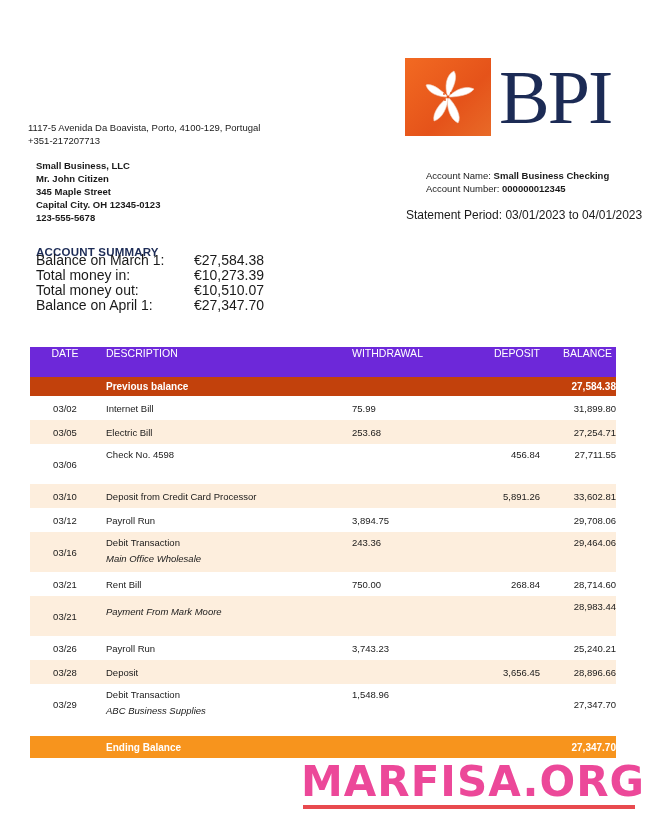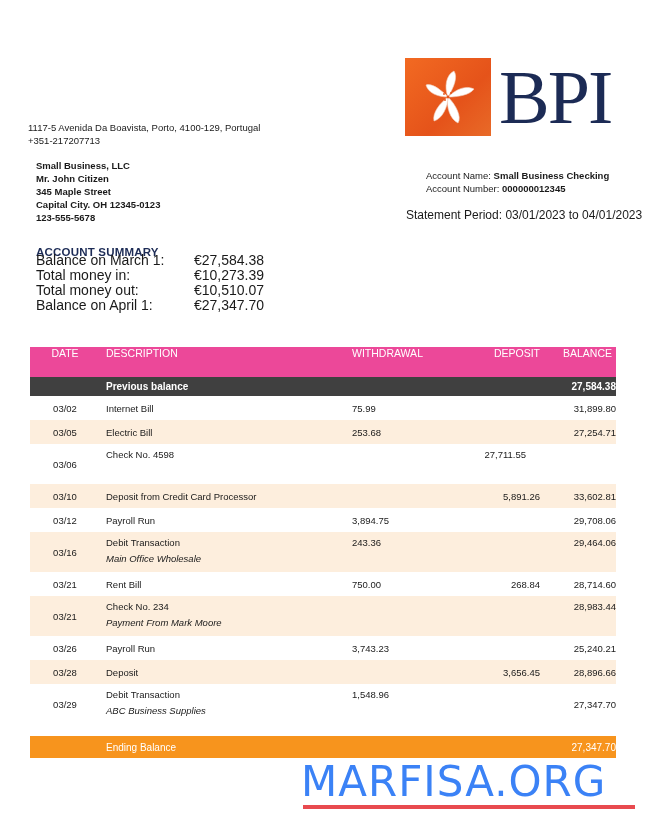--- a/index.html
+++ b/index.html
@@ -15,42 +15,42 @@
   .account { position: absolute; left: 426px; top: 169px; font-size: 9.5px; line-height: 13px; }
   .account b { font-weight: bold; }
   .period { position: absolute; left: 406px; top: 208px; font-size: 12px; }
 
   .summary-title { position: absolute; left: 36px; top: 246px; font-size: 11.5px; font-weight: bold; color: #1c2b55; letter-spacing: 0.2px; }
   .summary { position: absolute; left: 36px; top: 253px; font-size: 14px; }
   .summary-row { display: flex; height: 15px; line-height: 15px; }
   .summary-row .lbl { width: 158px; }
 
   .table { position: absolute; left: 30px; top: 347px; width: 586px; font-size: 9.5px; }
-  .thead { display: flex; height: 30px; background: #ec4899; color: #fff; align-items: center; font-size: 10.5px; }
+  .thead { display: flex; height: 30px; background: #6d28d9; color: #fff; align-items: center; font-size: 10.5px; }
   .row { display: flex; align-items: stretch; }
   .c-date { width: 70px; text-align: center; }
   .c-desc { width: 246px; padding-left: 6px; }
   .c-wd { width: 110px; padding-left: 6px; }
   .c-dep { width: 90px; text-align: right; padding-right: 6px; }
   .c-bal { width: 70px; text-align: right; padding-right: 0; }
   .thead .c-bal { padding-right: 4px; }
 
-  .prev { height: 19px; background: #404040; color: #fff; font-weight: bold; align-items: center; font-size: 10px; }
+  .prev { height: 19px; background: #c2410c; color: #fff; font-weight: bold; align-items: center; font-size: 10px; }
   .tr { min-height: 24px; }
   .tr.alt { background: #fdeedd; }
   .tr .cell { display: flex; flex-direction: column; justify-content: center; }
   .tr.single .cell { justify-content: center; }
   .tr.double { height: 40px; }
   .tr.double .c-desc, .tr.double .c-wd, .tr.double .c-dep, .tr.double .c-bal { justify-content: flex-start; padding-top: 5px; }
   .tr.double .c-date { justify-content: center; }
   .sub { font-style: italic; margin-top: 5px; }
 
-  .ending { height: 22px; background: #f7941d; color: #fff; font-weight: normal; align-items: center; margin-top: 12px; font-size: 10px; }
-
-  .watermark { position: absolute; left: 301px; top: 760px; font-size: 42px; font-weight: normal; color: #3b82f6; letter-spacing: 1px; line-height: 44px; font-family: "DejaVu Sans", sans-serif; }
+  .ending { height: 22px; background: #f7941d; color: #fff; font-weight: bold; align-items: center; margin-top: 12px; font-size: 10px; }
+
+  .watermark { position: absolute; left: 301px; top: 760px; font-size: 42px; font-weight: bold; color: #ec4899; letter-spacing: 1px; line-height: 44px; font-family: "DejaVu Sans", sans-serif; }
   .watermark-line { position: absolute; left: 303px; top: 805px; width: 332px; height: 4px; background: #e84a4f; }
 </style>
 </head>
 <body>
 
 <div class="logo">
   <div class="logo-box">
     <svg width="60" height="60" viewBox="0 0 60 60">
       <g fill="#ffffff" stroke="#f0d0c0" stroke-width="0.6">
         <path d="M30 30 C22 22 14 16 8 18 C10 26 20 30 30 30 Z"></path>
@@ -139,20 +139,21 @@
     <div class="cell c-wd">253.68</div>
     <div class="cell c-dep"></div>
     <div class="cell c-bal">27,254.71</div>
   </div>
   <div class="row tr double">
     <div class="cell c-date">03/06</div>
     <div class="cell c-desc">
         <span>Check No. 4598</span>
       </div>
     <div class="cell c-wd"></div>
+    <div class="cell c-dep">456.84</div>
     <div class="cell c-bal">27,711.55</div>
   </div>
   <div class="row tr single alt">
     <div class="cell c-date">03/10</div>
     <div class="cell c-desc">Deposit from Credit Card Processor</div>
     <div class="cell c-wd"></div>
     <div class="cell c-dep">5,891.26</div>
     <div class="cell c-bal">33,602.81</div>
   </div>
   <div class="row tr single">
@@ -175,21 +176,20 @@
   <div class="row tr single">
     <div class="cell c-date">03/21</div>
     <div class="cell c-desc">Rent Bill</div>
     <div class="cell c-wd">750.00</div>
     <div class="cell c-dep">268.84</div>
     <div class="cell c-bal">28,714.60</div>
   </div>
   <div class="row tr double alt">
     <div class="cell c-date">03/21</div>
     <div class="cell c-desc">
-        <span>Check No. 234</span>
         <span class="sub">Payment From Mark Moore</span>
       </div>
     <div class="cell c-wd"></div>
     <div class="cell c-dep"></div>
     <div class="cell c-bal">28,983.44</div>
   </div>
   <div class="row tr single">
     <div class="cell c-date">03/26</div>
     <div class="cell c-desc">Payroll Run</div>
     <div class="cell c-wd">3,743.23</div>

